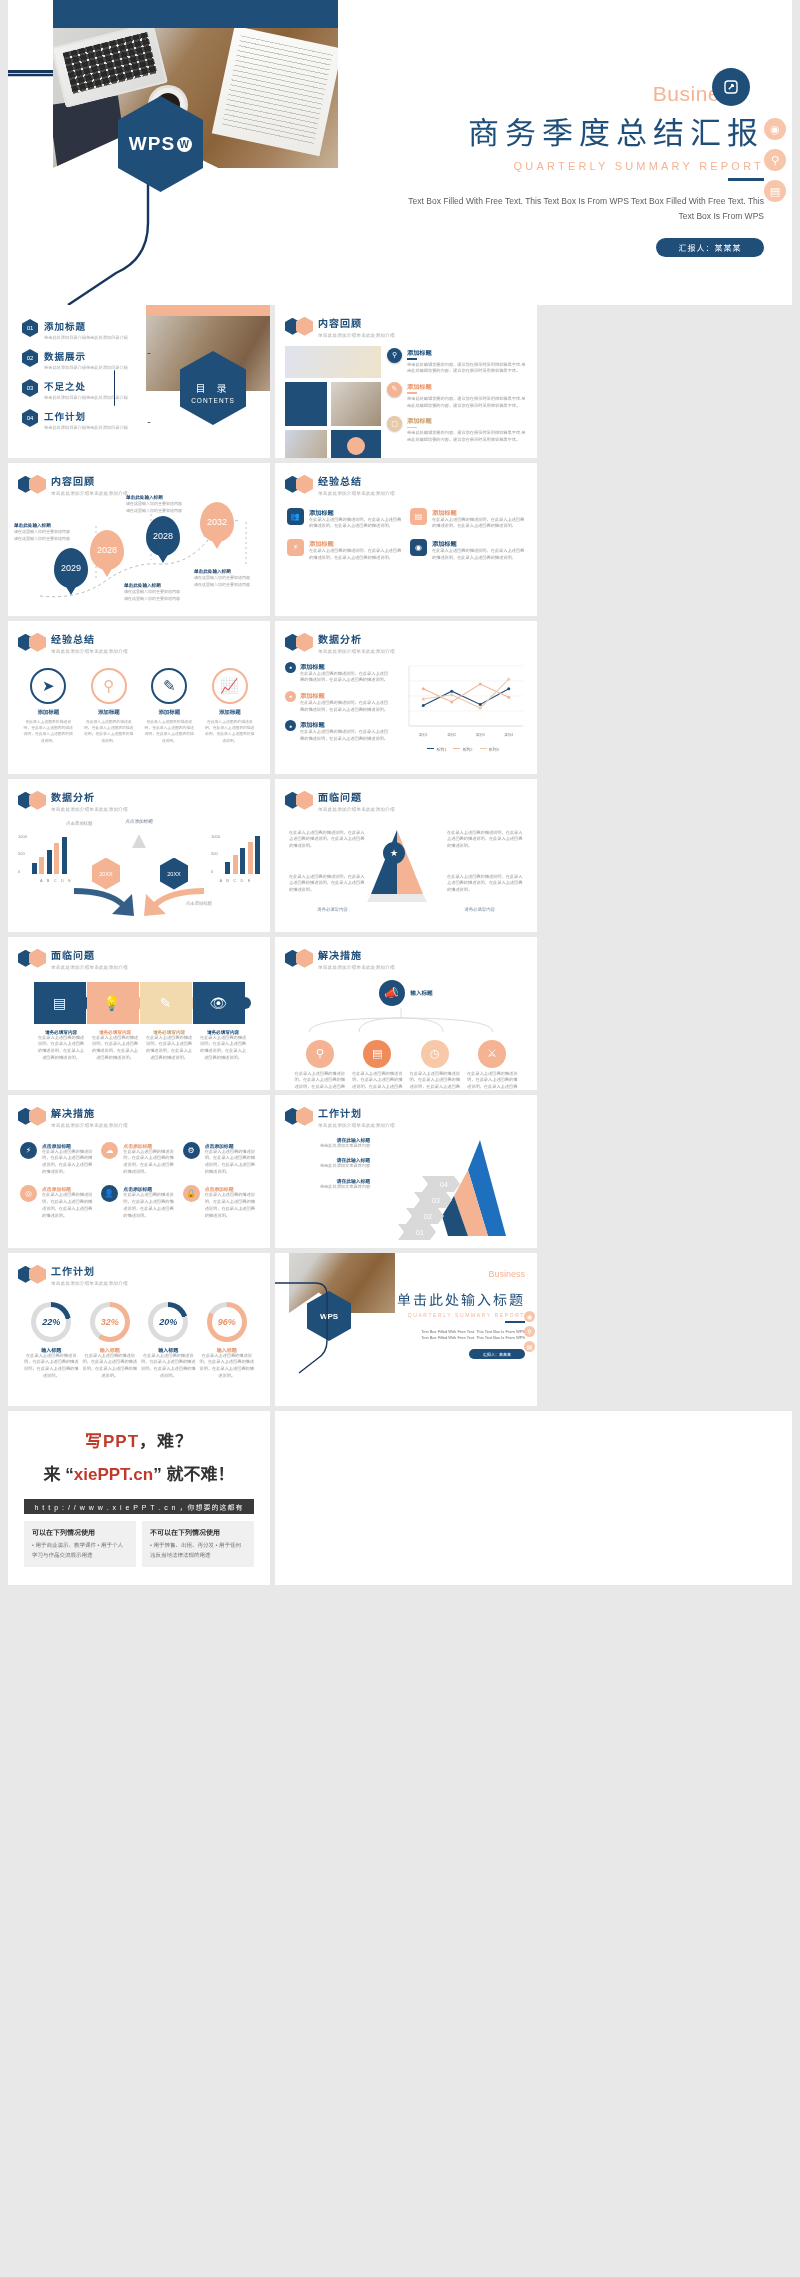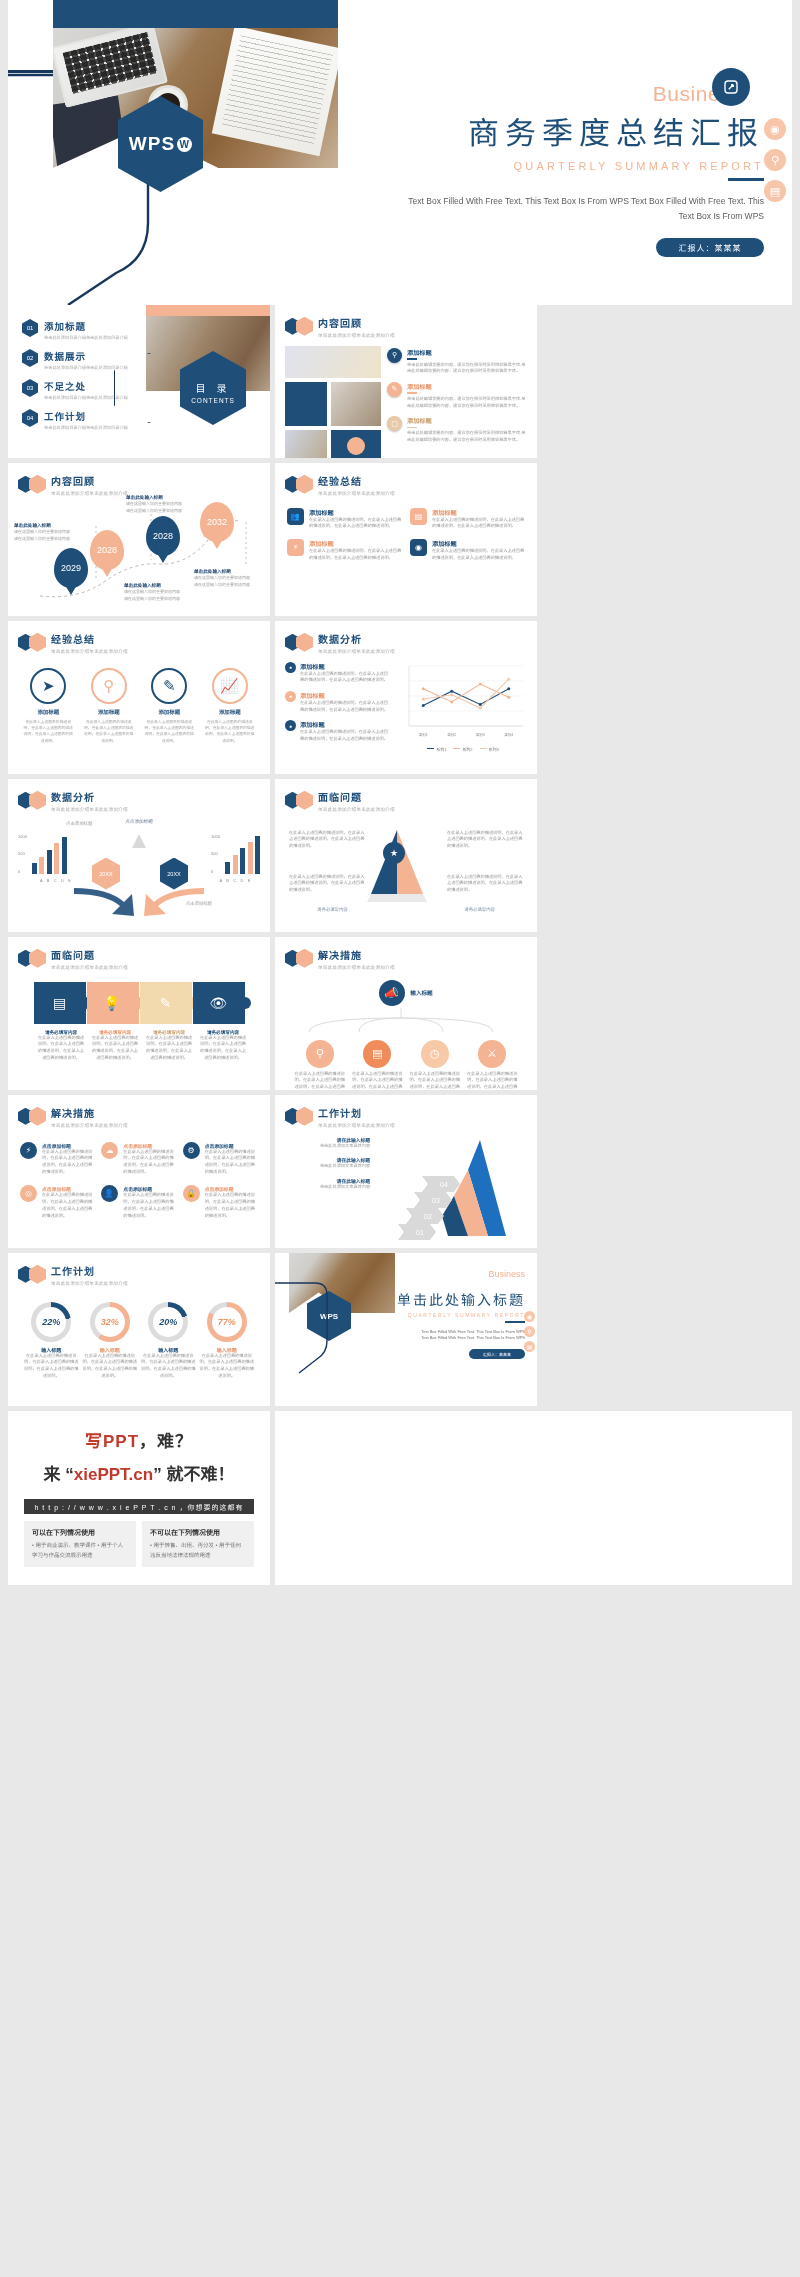--- a/index.html
+++ b/index.html
@@ -976,21 +976,21 @@
         </div>
         <div class="dn">
           <div class="circle" style="background:conic-gradient(#1f4e79 0 20%,#dcdcdc 20% 100%);">
             <span style="color:#1f4e79">20%</span>
           </div>
           <div style="font-size:5px;color:#1f4e79;font-weight:bold;margin-top:4px;">输入标题</div>
           <div class="mini">在此录入上述图表的描述说明，在此录入上述图表的描述说明，在此录入上述图表的描述说明。</div>
         </div>
         <div class="dn">
           <div class="circle" style="background:conic-gradient(#f4b393 0 83%,#dcdcdc 83% 100%);">
-            <span style="color:#e8946a">77%</span>
+            <span style="color:#e8946a">96%</span>
           </div>
           <div style="font-size:5px;color:#e8946a;font-weight:bold;margin-top:4px;">输入标题</div>
           <div class="mini">在此录入上述图表的描述说明，在此录入上述图表的描述说明，在此录入上述图表的描述说明。</div>
         </div>
       </div>
     </div>
 
     <div class="slide half" style="display:flex;">
       <div class="th-left" style="width:120px;">
         <div class="th-photo" style="left:14px;width:106px;height:60px;"></div>

